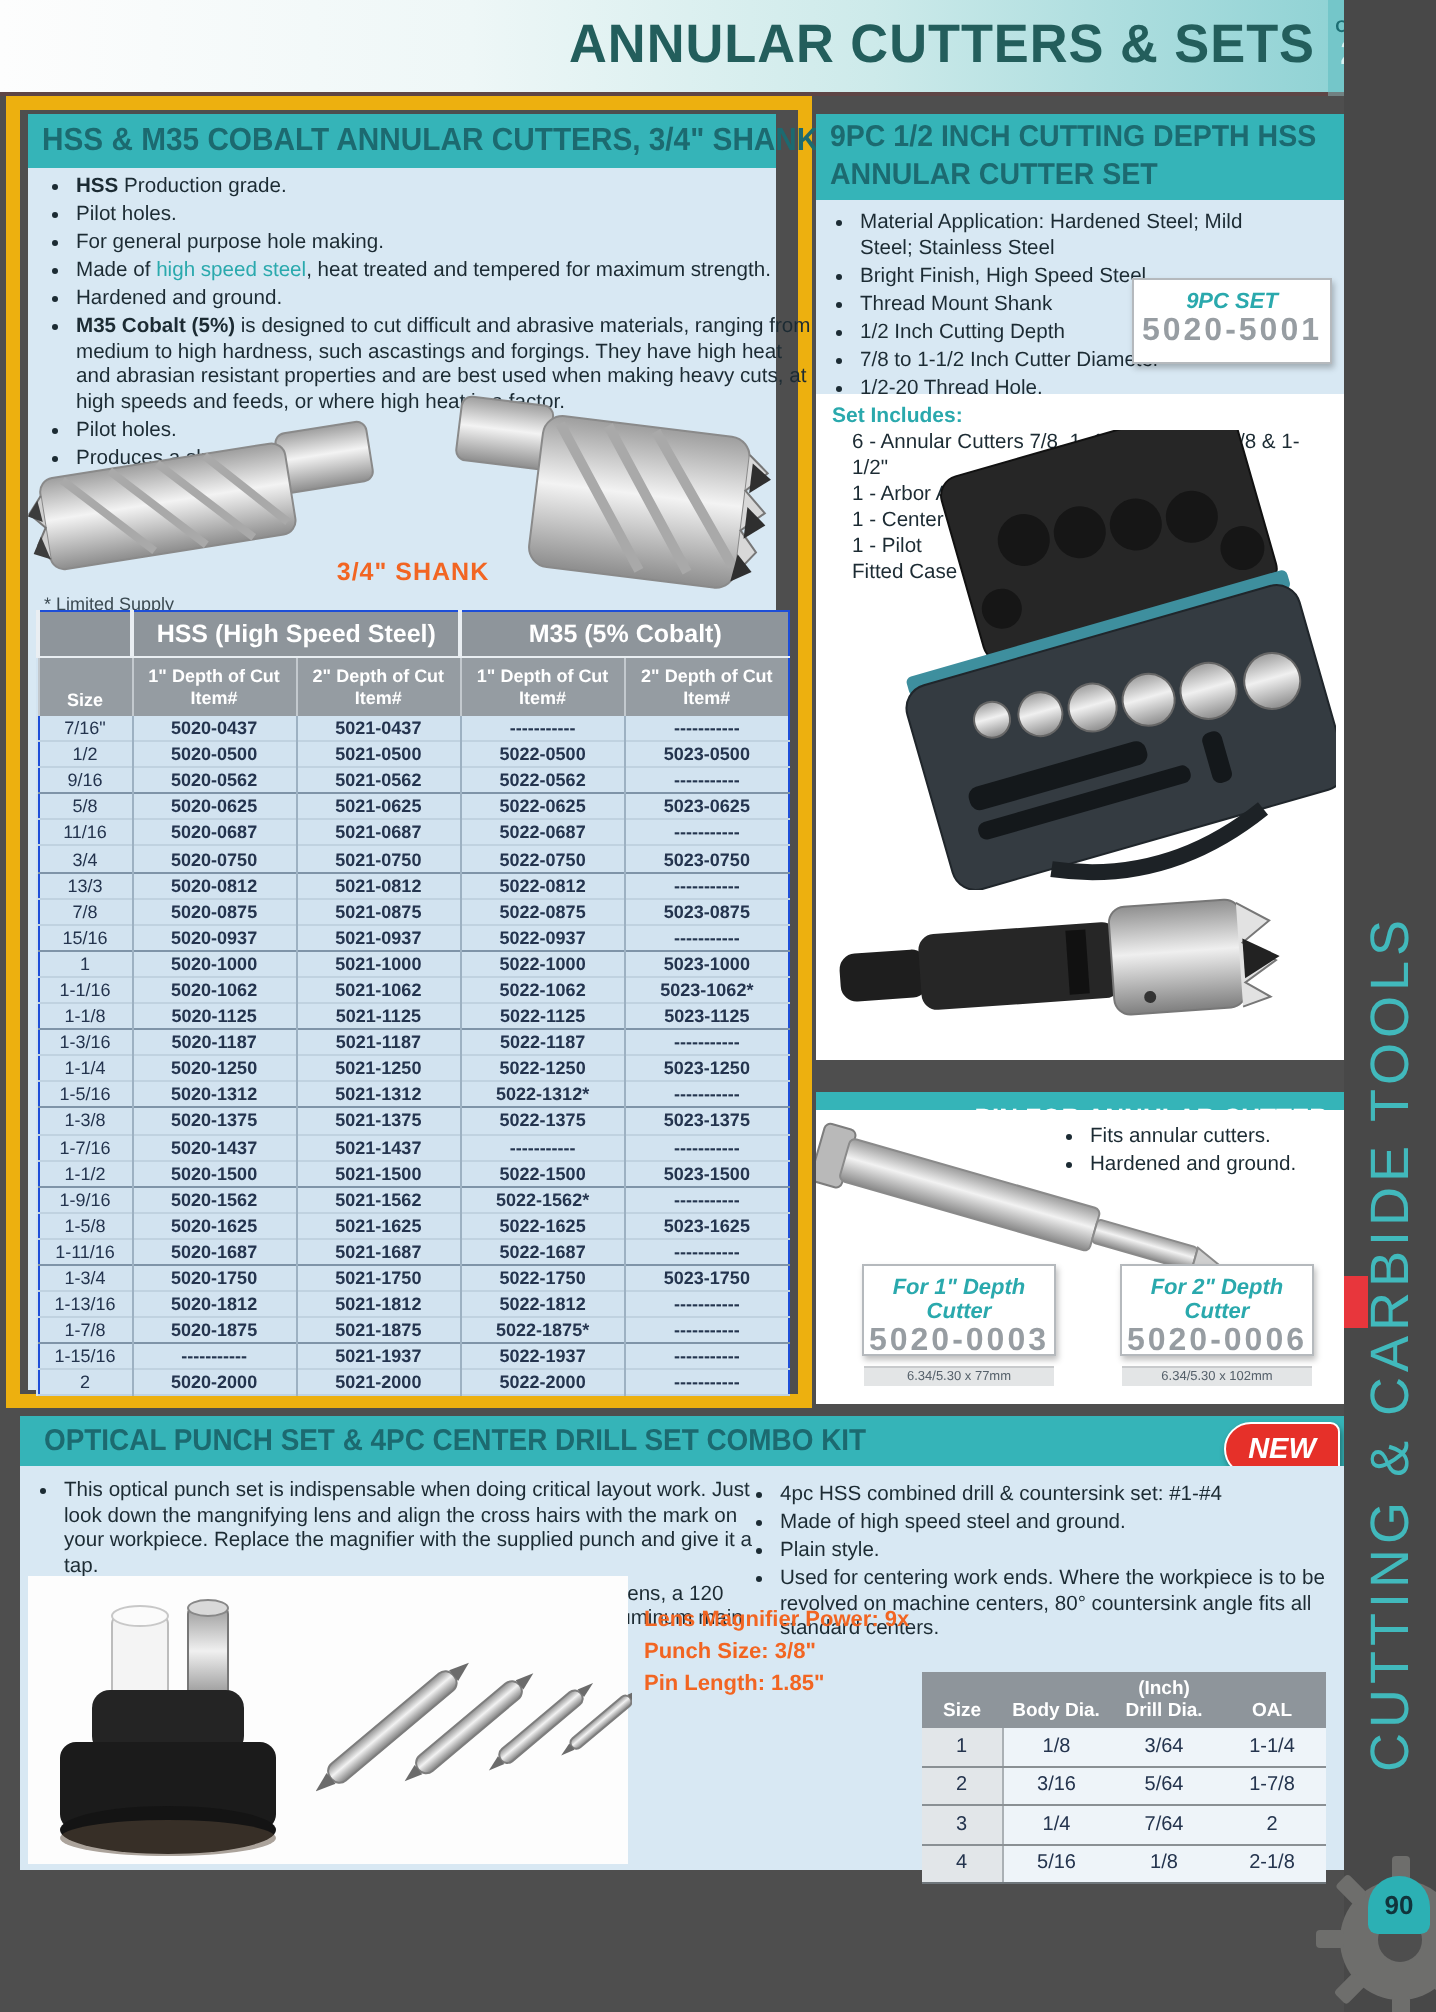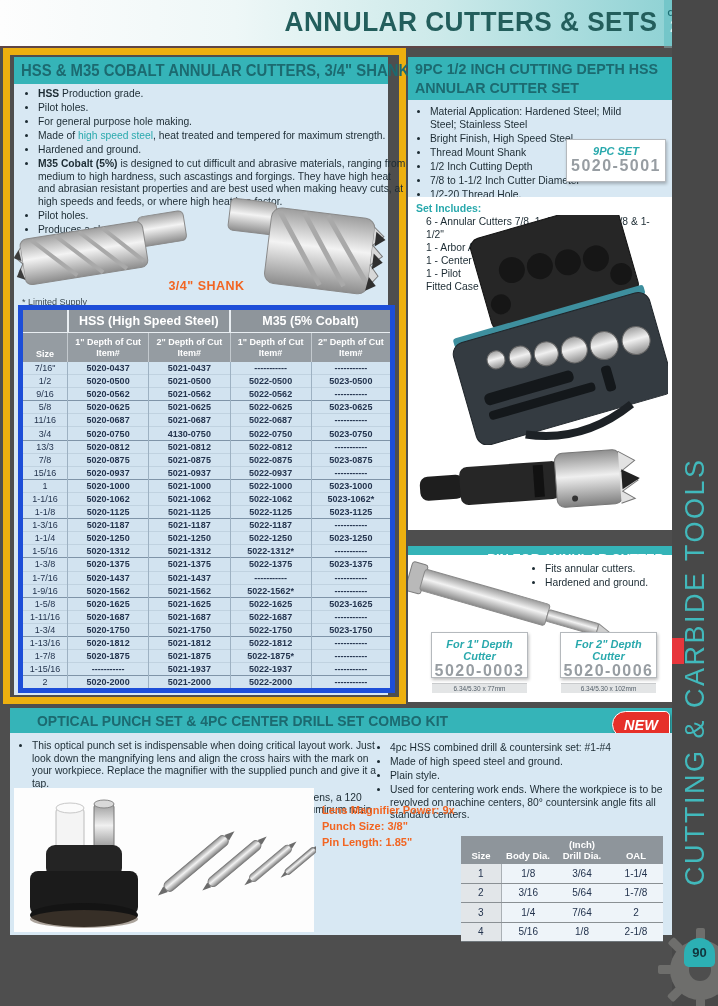--- a/index.html
+++ b/index.html
@@ -36,21 +36,21 @@
   .b{font-weight:700;}
   .hl{color:#2aa9ad;}
   .hss-bullets{position:absolute;left:2px;top:31px;width:372px;}
   .cutter-img-area{position:absolute;left:0;top:140px;width:385px;height:102px;}
   .shank-label{position:absolute;left:0;top:222px;width:385px;text-align:center;
     font-size:12.5px;font-weight:700;color:#f26522;letter-spacing:.5px;}
   .limited-note{position:absolute;left:8px;top:240px;font-size:9px;color:#3b4a52;}
 
   
   table.main-table{position:absolute;left:4px;top:248px;width:377px;border-collapse:collapse;
-    table-layout:fixed;background:#d2e3f0;border:5px solid #1d4ed8;}
+    table-layout:fixed;background:#d2e3f0;border:1px solid #1d4ed8;}
   table.main-table col.size{width:47px;}
   table.main-table tr.grp th{height:20px;font-size:12.5px;font-weight:700;color:#fff;background:#8e959b;border-left:2px solid #e9eef2;}
   table.main-table th.corner{background:#b2b8bd;border-left:none;}
   table.main-table tr.sub th{background:#959ca2;color:#fff;font-size:9px;line-height:1.15;height:25px;
     border-left:1px solid #c3c9ce;border-top:1px solid #e9eef2;}
   table.main-table th.size-h{background:#5d6266;vertical-align:bottom;font-size:10px;padding-bottom:3px;border-left:none;}
   table.main-table tbody td{font-size:9px;height:12.1px;padding:0;text-align:center;color:#24344e;
     border-right:1px solid #9db1c2;overflow:hidden;white-space:nowrap;}
   table.main-table tbody td:last-child{border-right:none;}
   table.main-table tbody tr{border-bottom:1px solid #c0d2e0;}
@@ -83,21 +83,21 @@
 
   
   .pin-bar{left:408px;top:530px;width:264px;height:25px;background:#35b4b8;color:#fff;
     font-weight:700;font-size:14px;display:flex;align-items:center;justify-content:flex-end;
     padding-right:8px;box-sizing:border-box;margin-top:16px;}
   .pin-bar .t{transform:scaleX(.93);transform-origin:right;white-space:nowrap;}
   .pin-panel{left:408px;top:555px;width:264px;height:147px;background:#ffffff;}
   .pin-bullets{position:absolute;left:115px;top:8px;width:160px;}
 
   
-  .combo-head{left:10px;top:708px;width:662px;height:25px;padding-left:27px;box-sizing:border-box;font-size:15px;}
+  .combo-head{left:10px;top:708px;width:662px;height:25px;padding-left:12px;box-sizing:border-box;font-size:15px;}
   .new-badge{left:612px;top:711px;width:58px;height:27px;background:#e63029;border:1px solid #fff;
     border-radius:14px 5px 5px 14px;color:#fff;font-weight:700;font-style:italic;font-size:14.5px;
     display:flex;align-items:center;justify-content:center;box-sizing:border-box;box-shadow:1px 2px 3px rgba(0,0,0,.4);}
   .combo-panel{left:10px;top:733px;width:662px;height:202px;background:#d8e8f3;}
   .combo-left-bullets{position:absolute;left:0px;top:7px;width:352px;}
   .combo-right-bullets{position:absolute;left:358px;top:9px;width:296px;}
   .combo-img-block{position:absolute;left:4px;top:55px;width:300px;height:144px;background:#fdfdfd;}
   ul.specs{margin:0;padding:0;list-style:none;position:absolute;left:312px;top:70px;}
   ul.specs li{font-size:11px;font-weight:700;color:#f26522;line-height:1.45;}
 
@@ -250,21 +250,21 @@
         <tr>
           <td class="c0">11/16</td>
           <td class="c1">5020-0687</td>
           <td class="c2">5021-0687</td>
           <td class="c3">5022-0687</td>
           <td class="c4">-----------</td>
         </tr>
         <tr>
           <td class="c0">3/4</td>
           <td class="c1">5020-0750</td>
-          <td class="c2">4130-0750</td>
+          <td class="c2">5021-0750</td>
           <td class="c3">5022-0750</td>
           <td class="c4">5023-0750</td>
         </tr>
         <tr>
           <td class="c0">13/3</td>
           <td class="c1">5020-0812</td>
           <td class="c2">5021-0812</td>
           <td class="c3">5022-0812</td>
           <td class="c4">-----------</td>
         </tr>
@@ -330,20 +330,27 @@
           <td class="c2">5021-1375</td>
           <td class="c3">5022-1375</td>
           <td class="c4">5023-1375</td>
         </tr>
         <tr>
           <td class="c0">1-7/16</td>
           <td class="c1">5020-1437</td>
           <td class="c2">5021-1437</td>
           <td class="c3">-----------</td>
           <td class="c4">-----------</td>
+        </tr>
+        <tr>
+          <td class="c0">1-1/2</td>
+          <td class="c1">5020-1500</td>
+          <td class="c2">5021-1500</td>
+          <td class="c3">5022-1500</td>
+          <td class="c4">5023-1500</td>
         </tr>
         <tr>
           <td class="c0">1-9/16</td>
           <td class="c1">5020-1562</td>
           <td class="c2">5021-1562</td>
           <td class="c3">5022-1562*</td>
           <td class="c4">-----------</td>
         </tr>
         <tr>
           <td class="c0">1-5/8</td>

